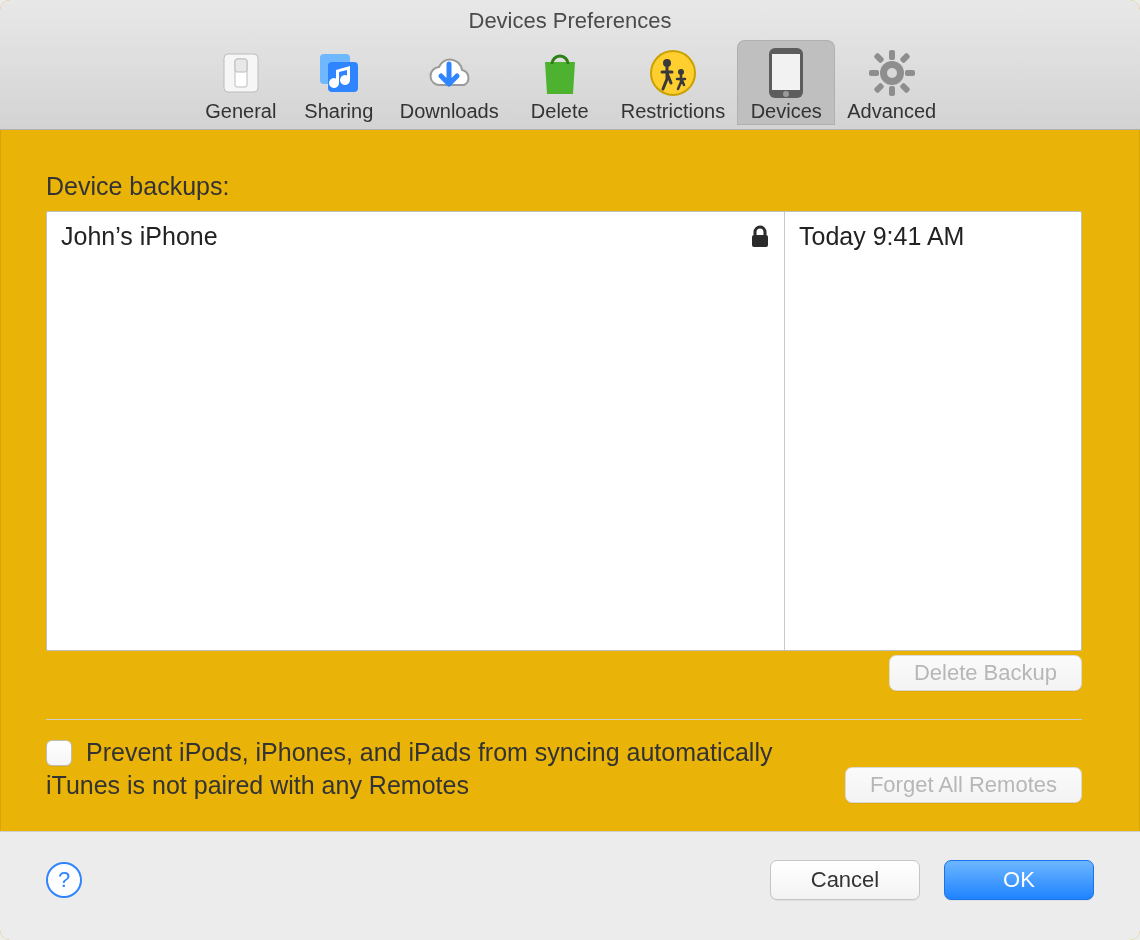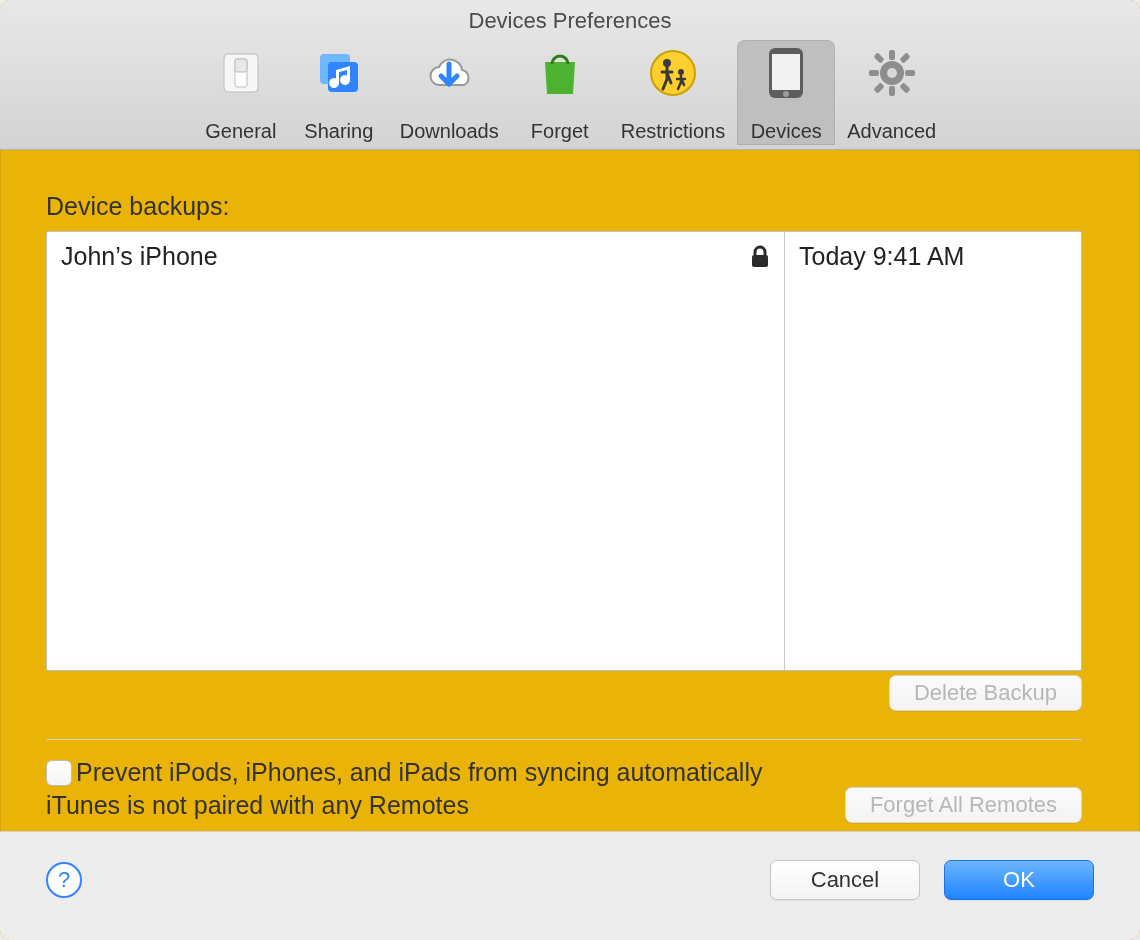--- a/index.html
+++ b/index.html
@@ -46,21 +46,21 @@
     background: #bfbfbf;
     box-shadow: inset 0 0 0 1px rgba(0,0,0,0.08);
   }
   .toolbar-item .icon {
     width: 54px; height: 54px;
     display: flex; align-items: center; justify-content: center;
   }
   .toolbar-item .label {
     font-size: 20px;
     color: #333;
-    margin-top: 20px;
+    margin-top: 0;
   }
 
   
   .content {
     flex: 1;
     padding: 42px 58px 0 46px;
     display: flex; flex-direction: column;
   }
   .section-label {
     font-size: 25px;
@@ -119,21 +119,21 @@
   .btn.default {
     background: linear-gradient(#6db6ff, #1f83ff);
     border: 1px solid #1a73e8;
     color: #fff;
   }
   .divider {
     height: 1px; background: #cfcfcf;
     margin: 28px 0 18px 0;
   }
   .checkbox-row {
-    display: flex; align-items: center; gap: 4px;
+    display: flex; align-items: center; gap: 14px;
     font-size: 25px; color: #333;
   }
   .chk {
     width: 26px; height: 26px;
     border-radius: 6px;
     border: 1px solid #bdbdbd;
     background: linear-gradient(#ffffff,#f5f5f5);
     box-shadow: inset 0 1px 0 #fff, 0 1px 0 rgba(0,0,0,0.04);
   }
   .remotes-row {
@@ -201,21 +201,21 @@
         <span class="label">Downloads</span>
       </div>
 
       <div class="toolbar-item">
         <span class="icon">
           <svg width="46" height="50" viewBox="0 0 46 50">
             <path d="M8 14 h30 l-2 32 h-26 z" fill="#4cb22f"></path>
             <path d="M15 16 a8 8 0 0 1 16 0" fill="none" stroke="#2d7e17" stroke-width="3"></path>
           </svg>
         </span>
-        <span class="label">Forget</span>
+        <span class="label">Delete</span>
       </div>
 
       <div class="toolbar-item">
         <span class="icon">
           <svg width="50" height="50" viewBox="0 0 50 50">
             <circle cx="25" cy="25" r="22" fill="#ffcf2f" stroke="#caa100" stroke-width="2"></circle>
             <circle cx="19" cy="15" r="4" fill="#3a3a3a"></circle>
             <path d="M19 19 v12 l-4 10 M19 25 l4 10 M14 24 h10" stroke="#3a3a3a" stroke-width="3" fill="none" stroke-linecap="round"></path>
             <circle cx="33" cy="24" r="3" fill="#3a3a3a"></circle>
             <path d="M33 27 v7 l-3 7 M33 30 l3 7 M29 31 h8" stroke="#3a3a3a" stroke-width="2.5" fill="none" stroke-linecap="round"></path>

